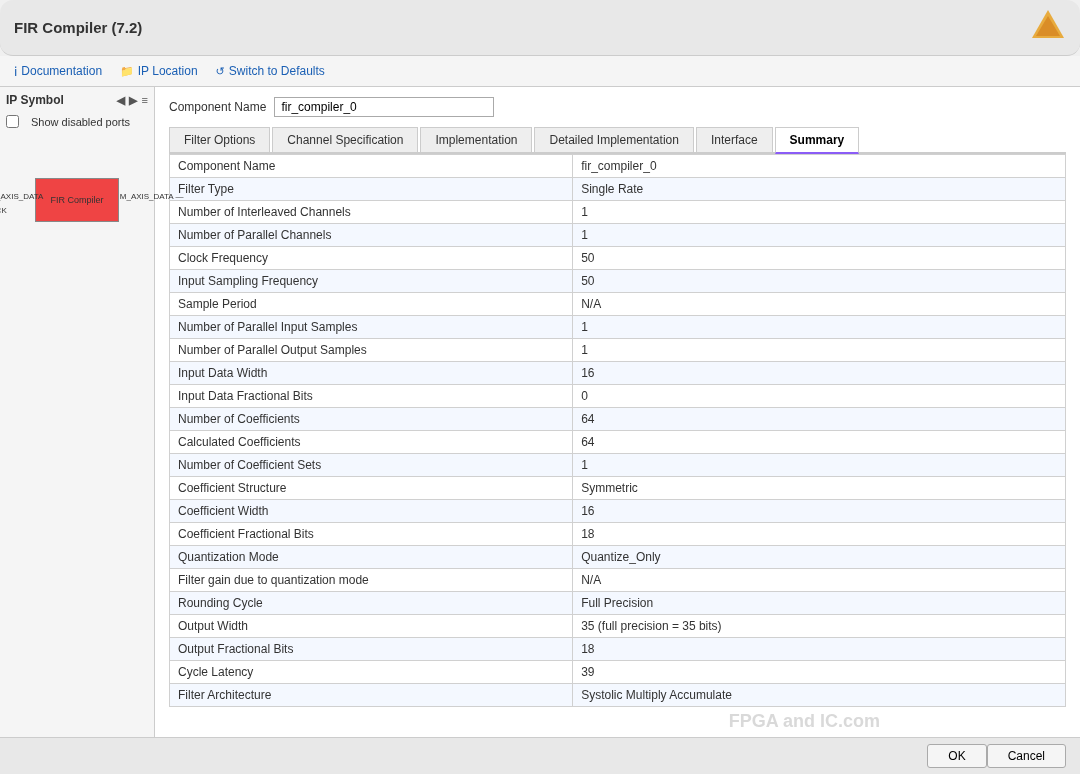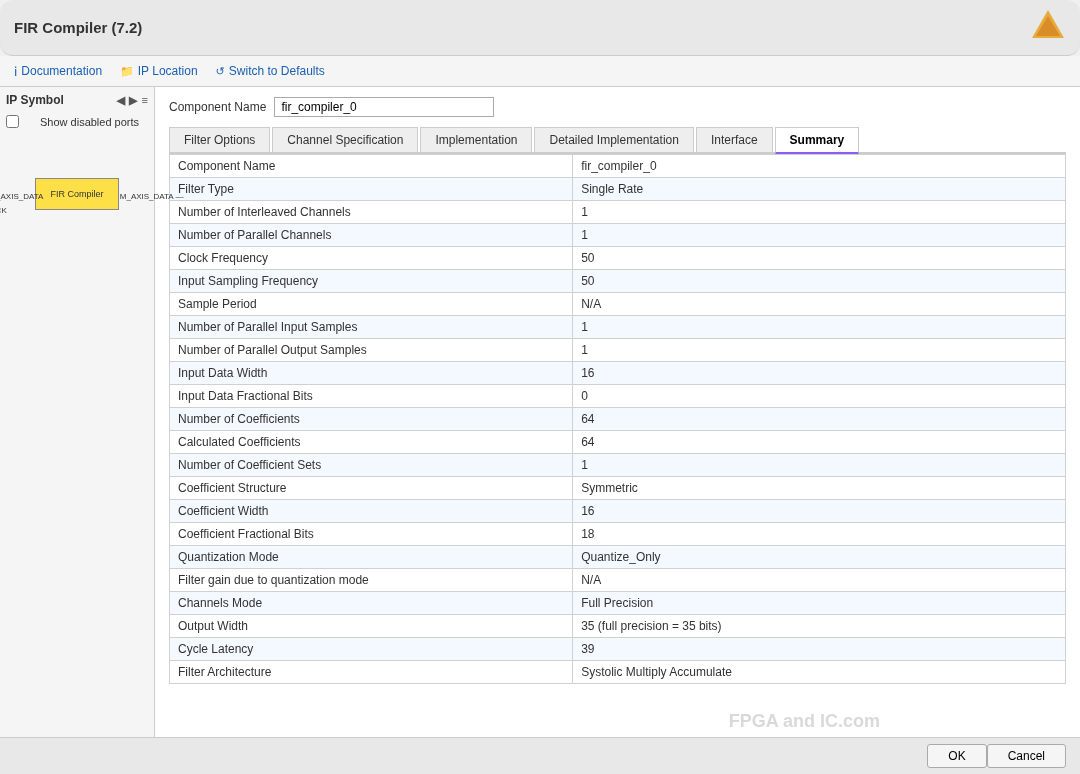--- a/index.html
+++ b/index.html
@@ -48,21 +48,21 @@
       font-weight: bold;
       font-size: 12px;
     }
     .sidebar-icons {
       display: flex; gap: 4px;
     }
     .sidebar-icons span {
       cursor: pointer; color: #555; font-size: 11px;
     }
     .show-ports {
-      display: flex; align-items: center; gap: 21px; font-size: 11px;
+      display: flex; align-items: center; gap: 12px; font-size: 11px;
     }
     .show-ports input { margin: 0; }
 
     .content-area {
       flex: 1;
       background: white;
       padding: 10px 14px;
       overflow-y: auto;
     }
 
@@ -203,21 +203,21 @@
       <input type="checkbox" style="">
       <span>Show disabled ports</span>
     </div>
 
     <div style="margin-top:50px; display:flex; justify-content:center;">
       <div style="position:relative;">
         <div style="position:absolute; left:-55px; top:14px; font-size:8px; line-height:1.3;">
           <div>— S_AXIS_DATA</div>
           <div style="margin-top:4px;">— ACK</div>
         </div>
-        <div style="border:1px solid #888; background:#fde047; padding:10px 14px; font-size:9px; text-align:center; white-space:nowrap;">
+        <div style="border:1px solid #888; background:#ef4444; padding:16px 14px; font-size:9px; text-align:center; white-space:nowrap;">
           FIR Compiler
         </div>
         <div style="position:absolute; right:-65px; top:14px; font-size:8px;">
           <div>M_AXIS_DATA —</div>
         </div>
       </div>
     </div>
   </div>
 
   <div class="content-area">
@@ -308,26 +308,30 @@
           </tr>
           <tr>
             <td>Quantization Mode</td>
             <td>Quantize_Only</td>
           </tr>
           <tr>
             <td>Filter gain due to quantization mode</td>
             <td>N/A</td>
           </tr>
           <tr>
-            <td>Channels Mode</td>
+            <td>Rounding Cycle</td>
             <td>Full Precision</td>
           </tr>
           <tr>
             <td>Output Width</td>
             <td>35 (full precision = 35 bits)</td>
+          </tr>
+          <tr>
+            <td>Output Fractional Bits</td>
+            <td>18</td>
           </tr>
           <tr>
             <td>Cycle Latency</td>
             <td>39</td>
           </tr>
           <tr>
             <td>Filter Architecture</td>
             <td>Systolic Multiply Accumulate</td>
           </tr>
         </tbody>

